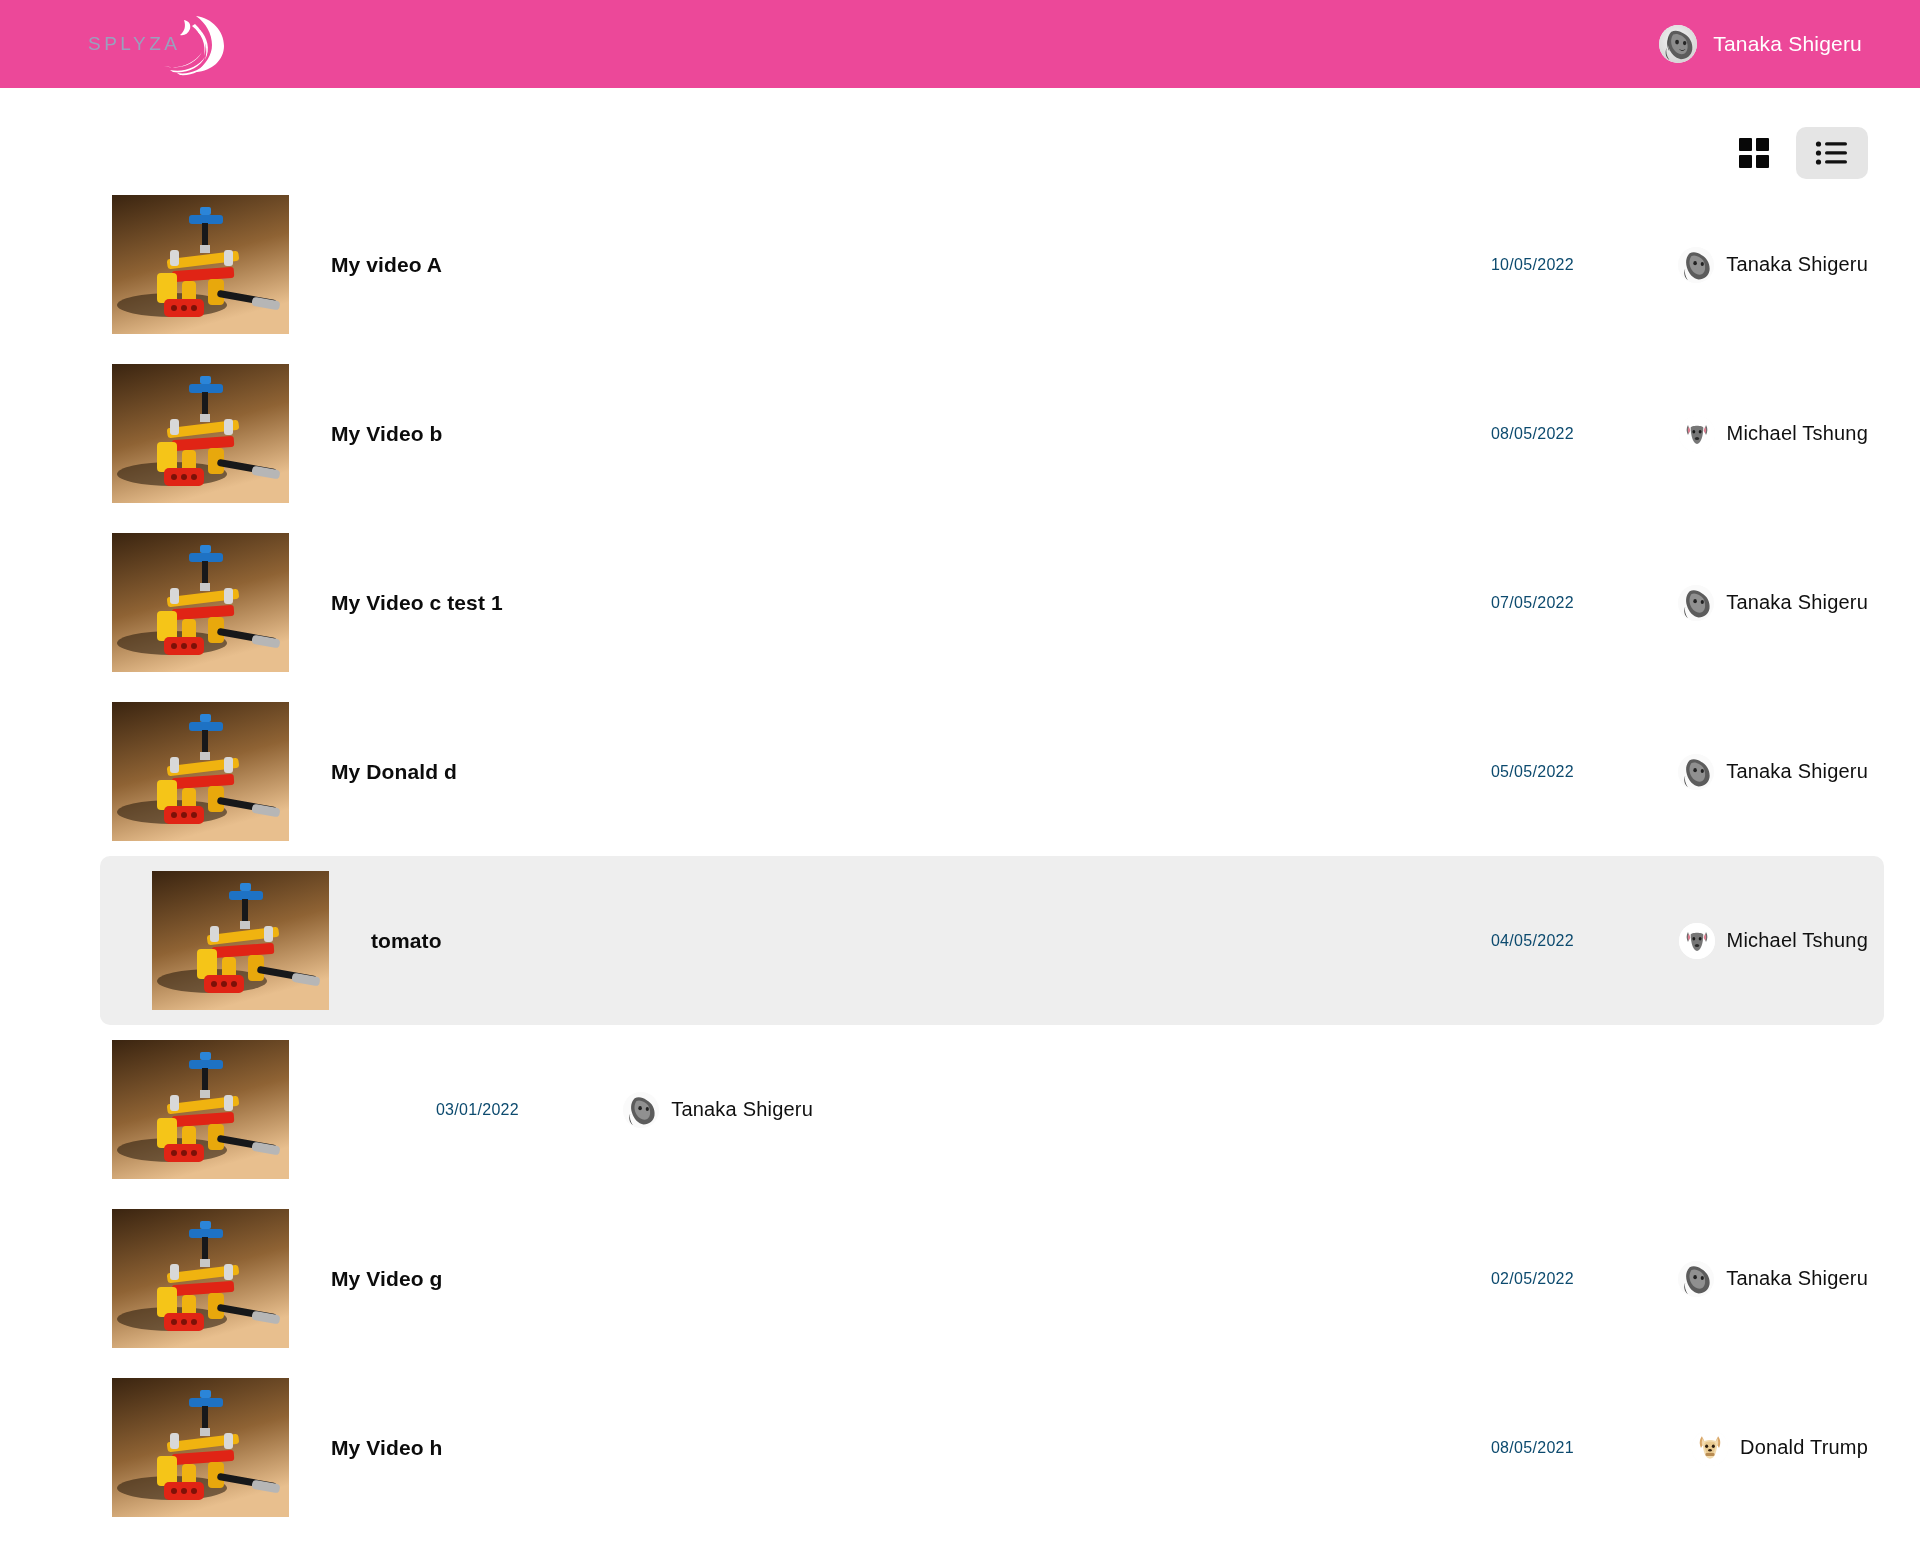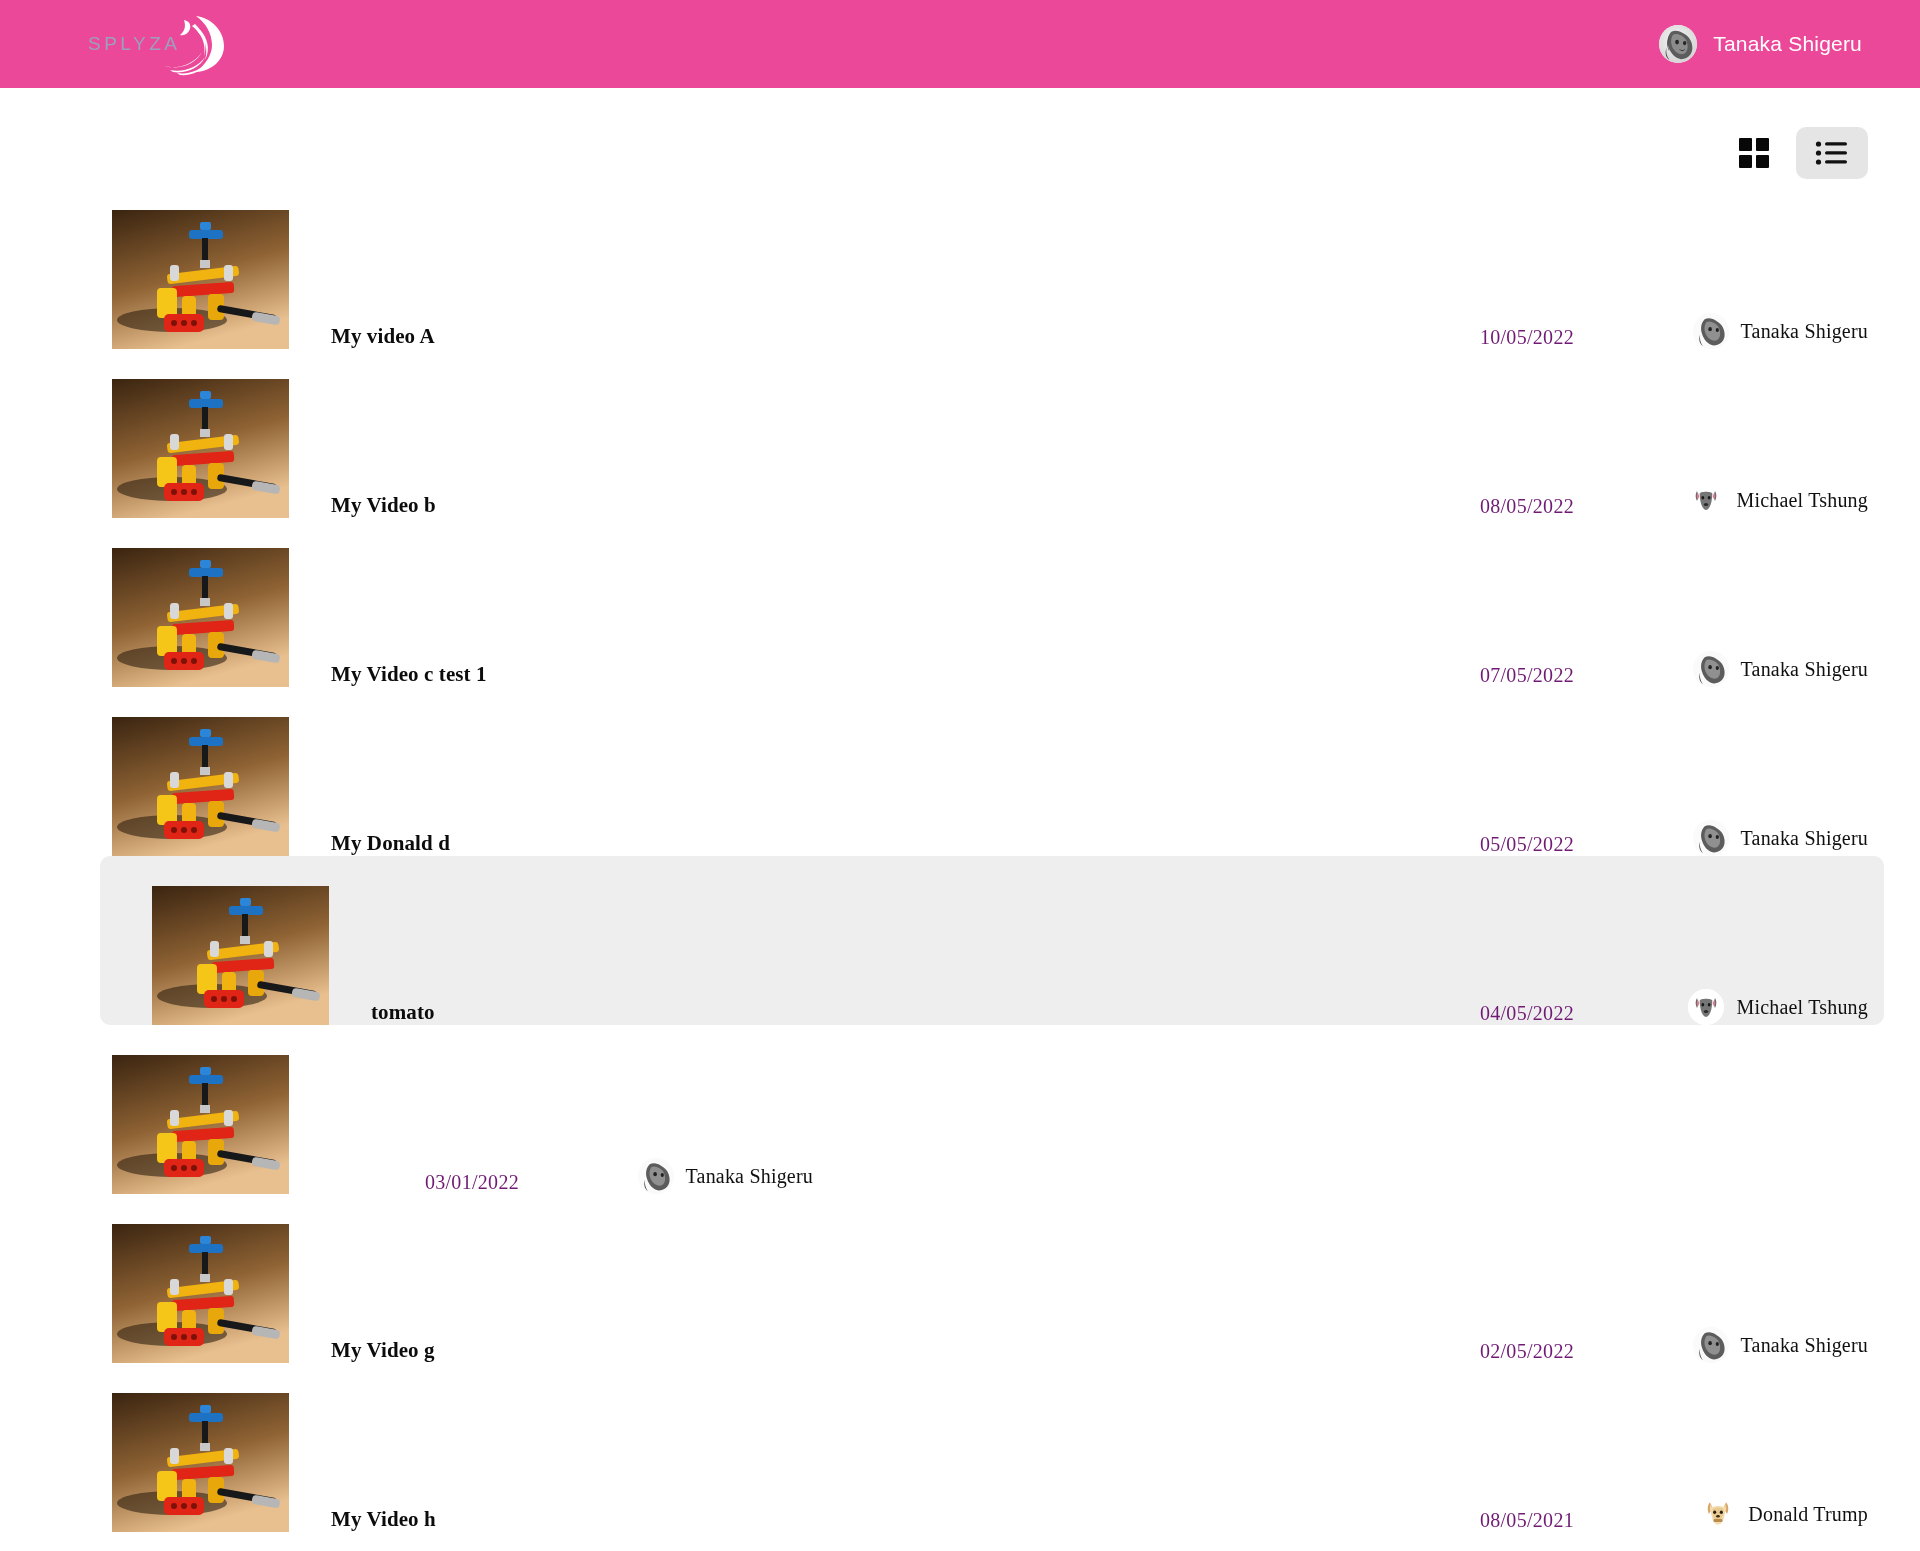--- a/index.html
+++ b/index.html
@@ -90,24 +90,23 @@
   
   .list {
     width: 1920px;
     padding: 8px 0 0 0;
   }
 
   .row {
     position: relative;
     height: 169px;
     display: flex;
-    align-items: flex-end;
+    align-items: center;
     margin: 0 36px 0 100px;
     border-radius: 10px;
-    font-family: Liberation Serif, serif;
   }
   .row.selected { background: #eeeeee; padding-left: 40px; }
 
   .thumb {
     width: 177px;
     height: 139px;
     flex: 0 0 auto;
     margin-left: 12px;
     overflow: hidden;
     background: #6b4a2a;
@@ -119,22 +118,22 @@
     margin-left: 42px;
     font-size: 21px;
     font-weight: bold;
     color: #0c0c0c;
     letter-spacing: 0.1px;
     white-space: nowrap;
     flex: 1 1 auto;
   }
 
   .date {
-    font-size: 20px;
-    color: #701a75;
+    font-size: 16px;
+    color: #0c4a6e;
     letter-spacing: 0.3px;
     text-align: right;
     width: 230px;
     flex: 0 0 auto;
     white-space: nowrap;
   }
 
   .owner {
     display: flex;
     align-items: center;

